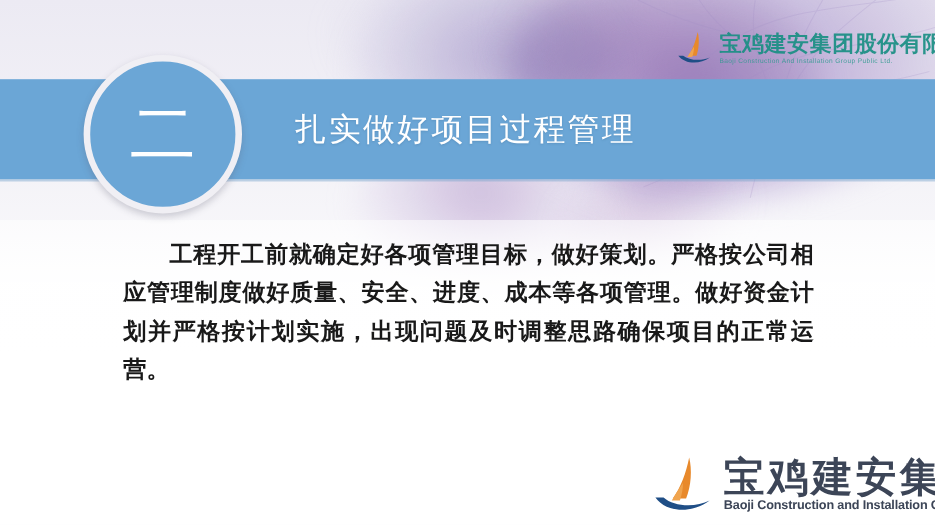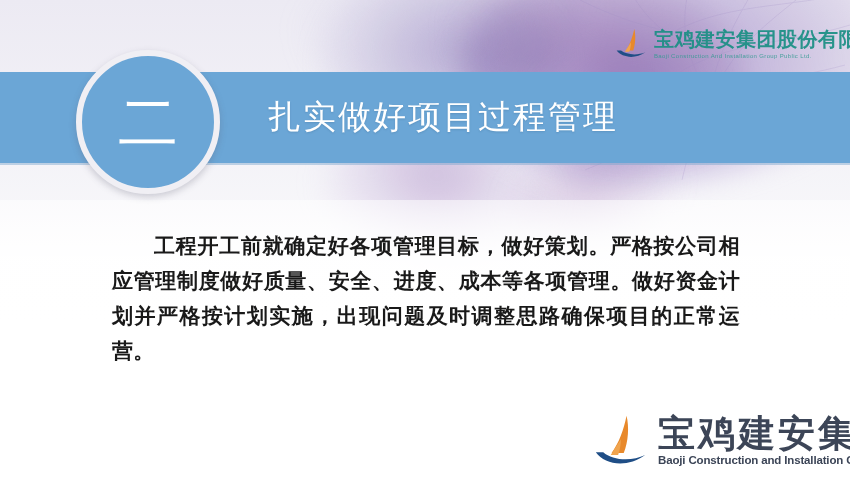--- a/index.html
+++ b/index.html
@@ -122,37 +122,36 @@
     line-height: 1;
     letter-spacing: 0;
     font-family: "DejaVu Sans", "Liberation Sans", sans-serif;
   }
 
   
   .section-title {
     position: absolute;
     left: 268px;
     top: 95px;
-    font-size: 33px;
+    font-size: 29px;
     line-height: 44px;
     color: #ffffff;
     letter-spacing: 2px;
     font-weight: 400;
     text-shadow: 0 1px 2px rgba(40,80,120,0.22);
     font-family: "DejaVu Sans", "Liberation Sans", sans-serif;
     white-space: nowrap;
   }
 
   
   .body-block {
     position: absolute;
     left: 112px;
     top: 214px;
     width: 628px;
-    margin-top: 15px;
   }
   .body-paragraph {
     margin: 0;
     font-size: 21px;
     line-height: 35px;
     font-weight: bold;
     color: #191919;
     text-indent: 42px;
     text-align: justify;
     text-justify: inter-character;

